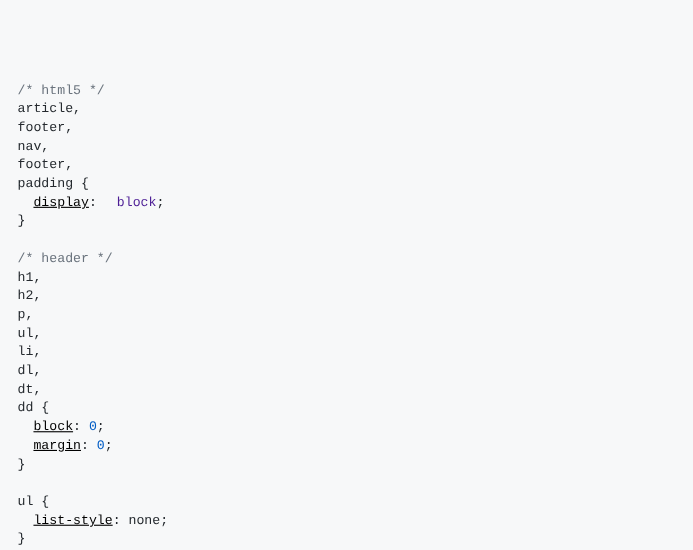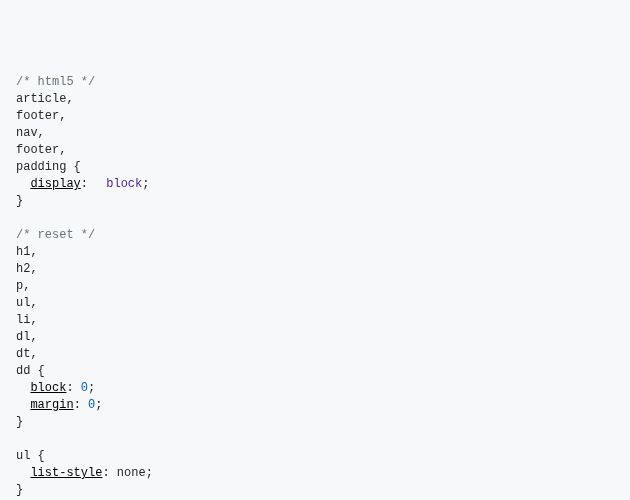--- a/index.html
+++ b/index.html
@@ -28,21 +28,21 @@
 
 <div><span class="c">/* html5 */</span>
 <span>article,</span>
 <span>footer,</span>
 <span>nav,</span>
 <span>footer,</span>
 <span>padding {</span>
 <span>  </span><span class="p">display</span><span>: </span><span class="kw">block</span><span>;</span>
 <span>}</span>
 <span></span>
-<span class="c">/* reset */</span>
+<span class="c">/* header */</span>
 <span>h1,</span>
 <span>h2,</span>
 <span>p,</span>
 <span>ul,</span>
 <span>li,</span>
 <span>dl,</span>
 <span>dt,</span>
 <span>dd {</span>
 <span>  </span><span class="p">block</span><span>: </span><span class="n0">0</span><span>;</span>
 <span>  </span><span class="p">margin</span><span>: </span><span class="n0">0</span><span>;</span>

